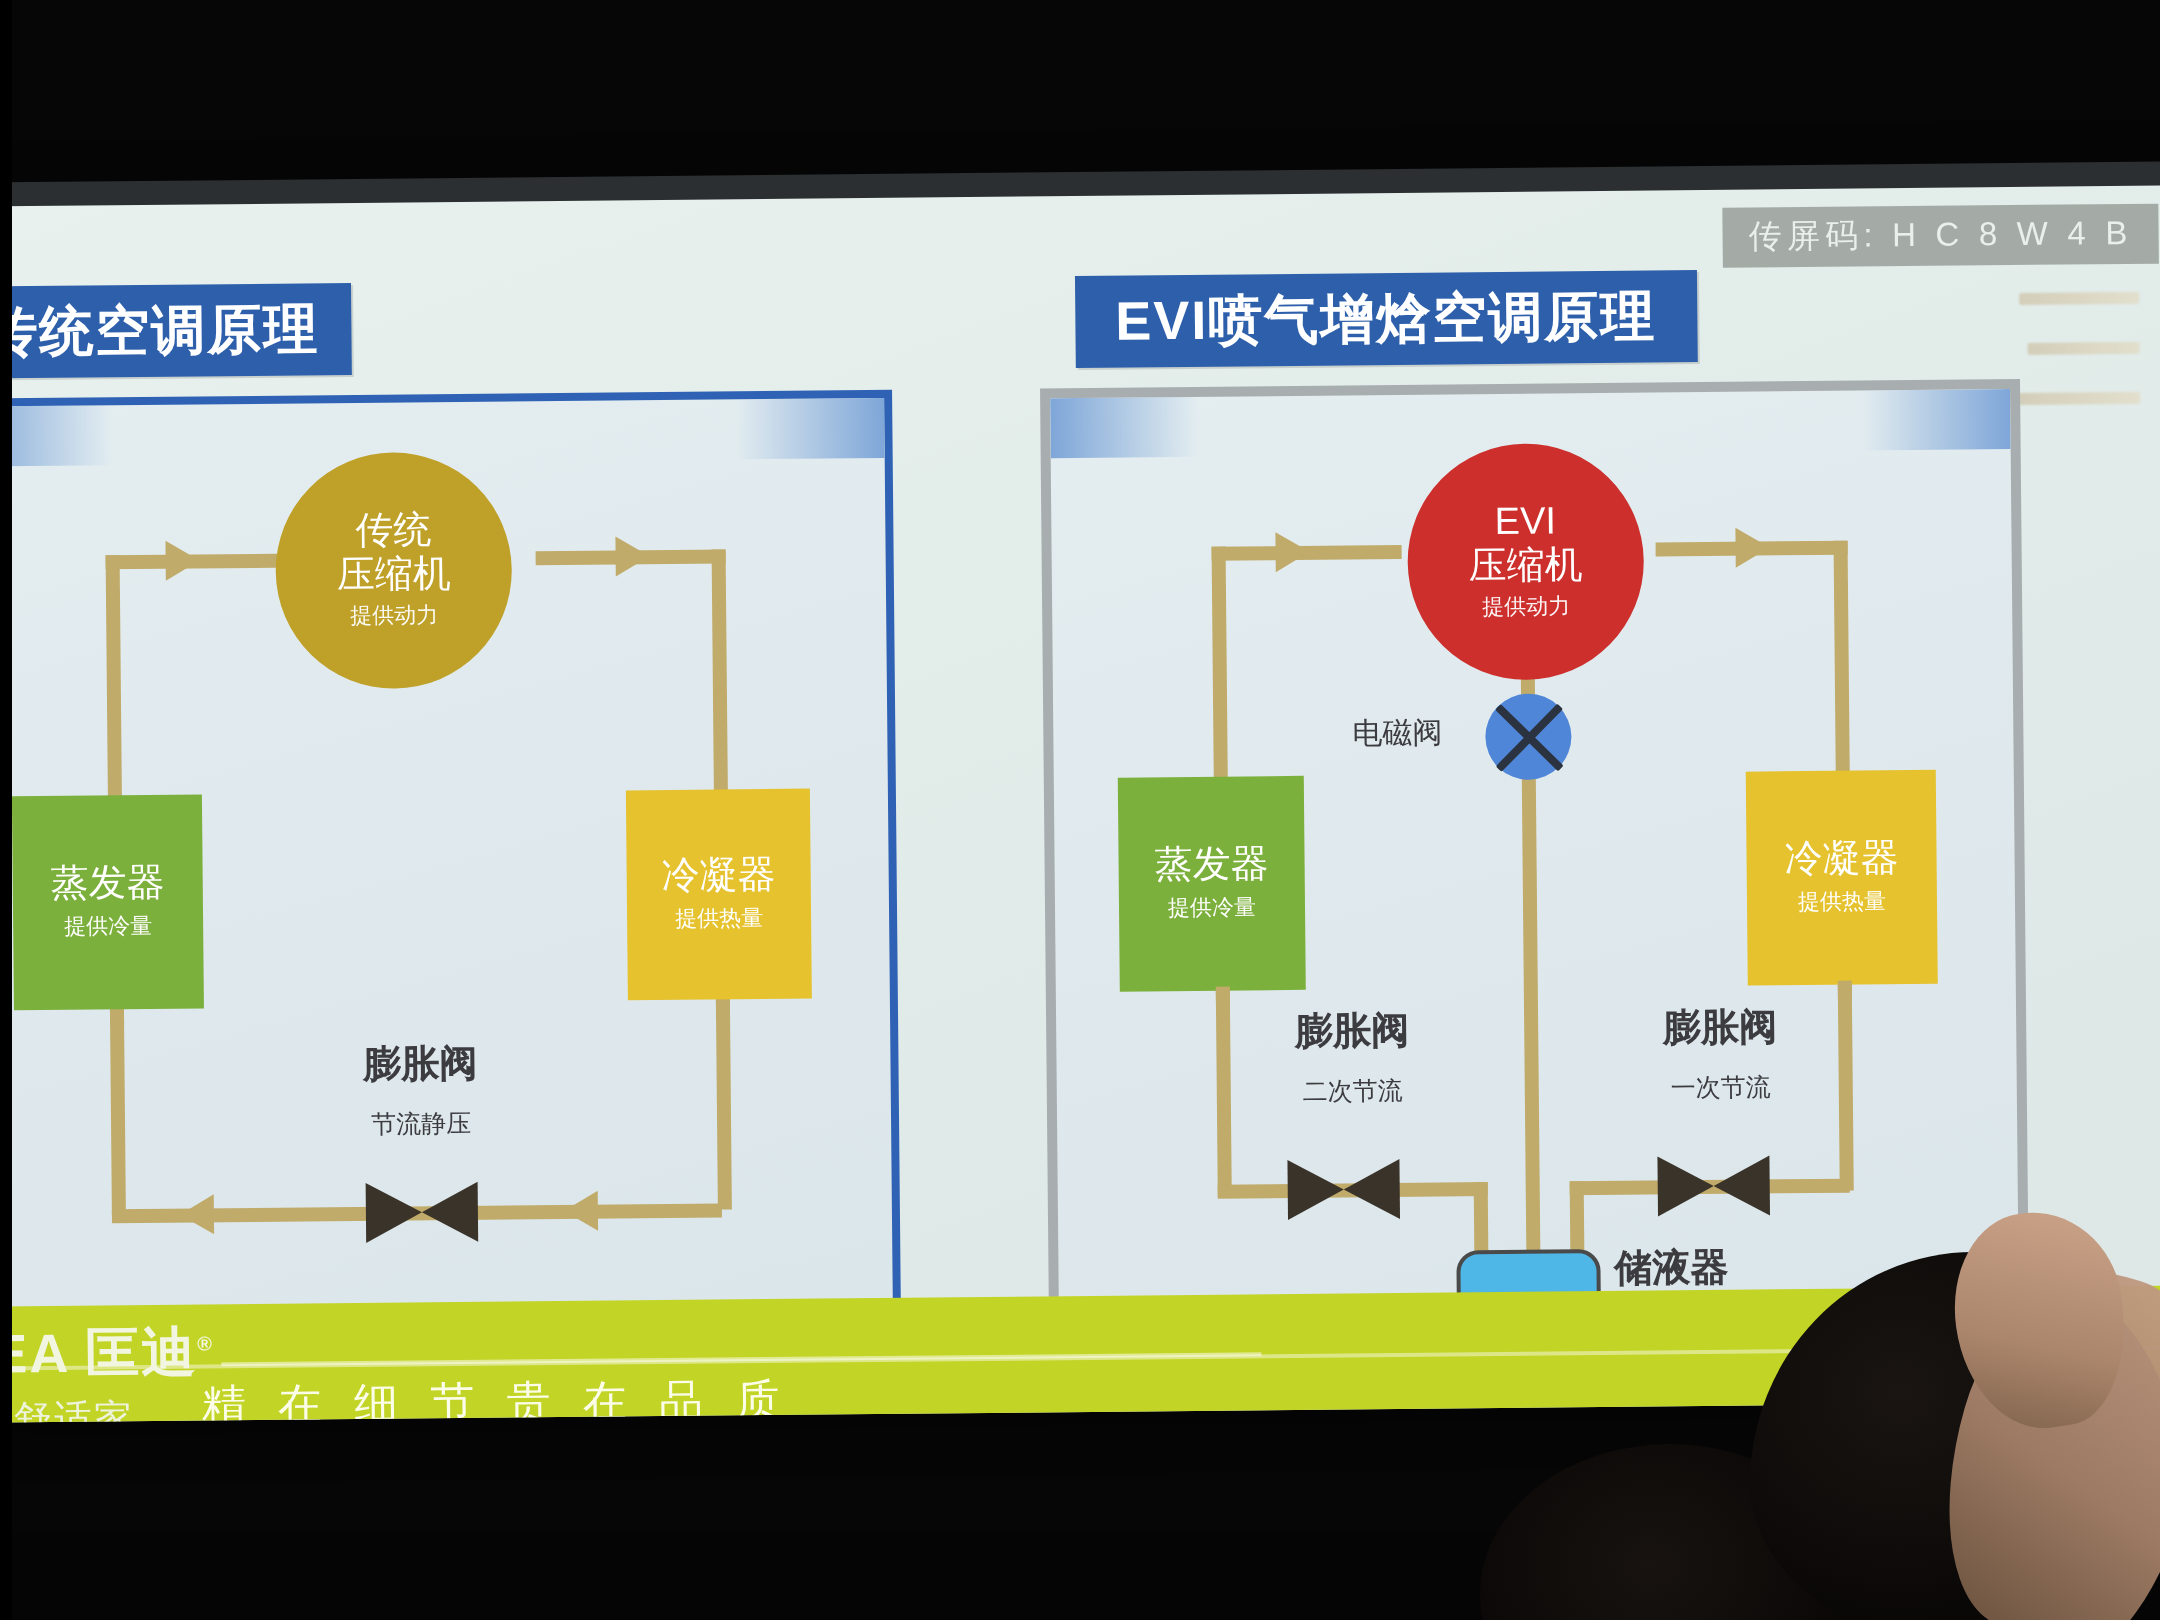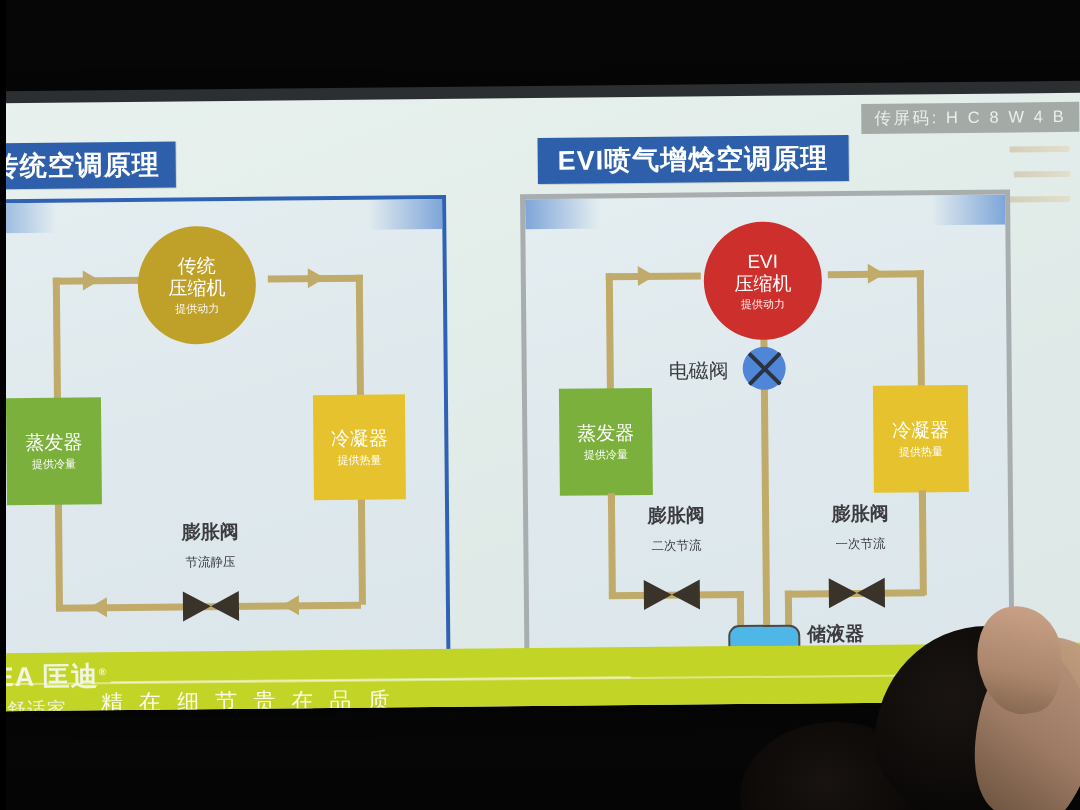--- a/index.html
+++ b/index.html
@@ -225,21 +225,21 @@
             <span class="big">EVI</span>
             <span class="big">压缩机</span>
             <span class="small">提供动力</span>
           </div>
 
           <div id="solenoid" style="left:216px;top:150px;">
             <span class="x1"></span>
               <span class="x2"></span>
           </div>
           <div class="label" style="left:130px;top:160px;width:84px;">
-            <div class="l1" style="font-size:20px;font-weight:normal;">电磁阀</div>
+            <div class="l1" style="font-size:15px;font-weight:normal;">电磁阀</div>
           </div>
 
           <div class="box-node" style="left:32px;top:190px;width:93px;height:107px;background:#7cb03c;">
             <span class="big">蒸发器</span>
             <span class="small">提供冷量</span>
           </div>
 
           <div class="box-node" style="left:346px;top:190px;width:95px;height:107px;background:#e5c22e;">
             <span class="big">冷凝器</span>
             <span class="small">提供热量</span>

